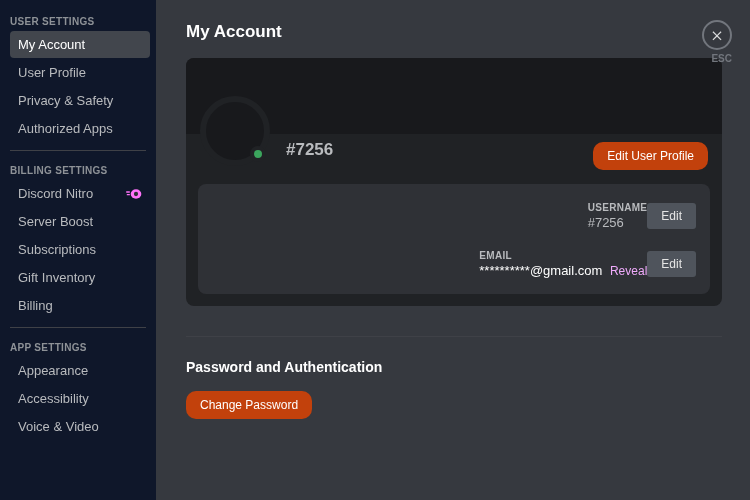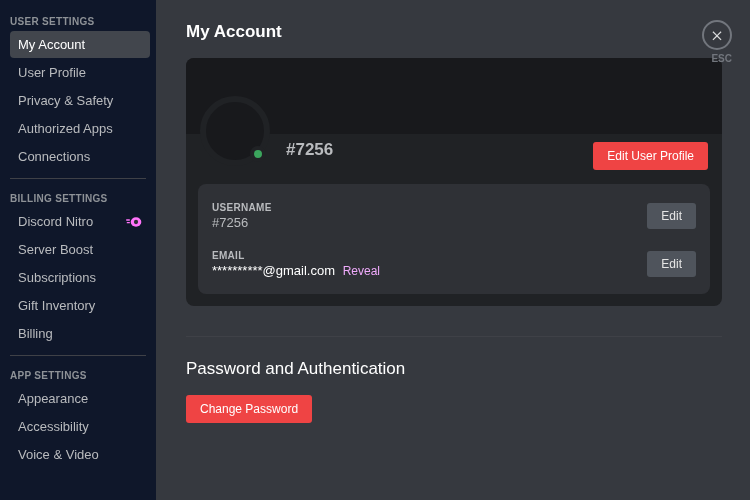--- a/index.html
+++ b/index.html
@@ -142,35 +142,35 @@
 }
 .btn {
   border: none;
   border-radius: 3px;
   font-size: 12px;
   font-weight: 500;
   cursor: pointer;
   padding: 7px 14px;
   font-family: inherit;
 }
-.btn-primary { background: #ef4444; color: #fff; }
+.btn-primary { background: #c2410c; color: #fff; border-radius: 10px; }
 .btn-gray { background: #4f545c; color: #e5e5e5; padding: 6px 14px; }
 .edit-profile-row {
   padding-top: 8px;
 }
 .fields-card {
   background: #2f3136;
   border-radius: 8px;
   margin: 0 12px 12px 12px;
   padding: 14px 14px;
 }
 .field-row {
   display: flex;
   align-items: center;
-  justify-content: space-between;
+  justify-content: flex-end;
   padding: 4px 0 16px 0;
 }
 .field-row:last-child { padding-bottom: 2px; }
 .field-label {
   font-size: 10px;
   font-weight: 700;
   color: #b9bbbe;
   text-transform: uppercase;
   letter-spacing: 0.3px;
   margin-bottom: 2px;
@@ -185,22 +185,22 @@
   color: #f0abfc;
   margin-left: 4px;
   cursor: pointer;
 }
 .section-divider-main {
   height: 1px;
   background: #3f4147;
   margin: 30px 0 22px 0;
 }
 h2.section-title {
-  font-size: 17px;
-  font-weight: 400;
+  font-size: 14px;
+  font-weight: 700;
   color: #ffffff;
   margin-bottom: 16px;
   margin-top: 21px;
 }
 </style>
 </head>
 <body>
 
 <div class="sidebar">
 
@@ -209,23 +209,20 @@
       <span>My Account</span>
     </div>
   <div class="sidebar-item inactive">
       <span>User Profile</span>
     </div>
   <div class="sidebar-item inactive">
       <span>Privacy &amp; Safety</span>
     </div>
   <div class="sidebar-item inactive">
       <span>Authorized Apps</span>
-    </div>
-  <div class="sidebar-item inactive">
-      <span>Connections</span>
     </div>
 
   <div class="section-divider"></div>
 
   <div class="section-header">Billing Settings</div>
   <div class="sidebar-item inactive">
     <span>Discord Nitro</span>
     <span class="nitro-badge">
       <svg width="16" height="12" viewBox="0 0 24 16">
           <ellipse cx="15" cy="8" rx="8" ry="7" fill="#ff73fa"></ellipse>

